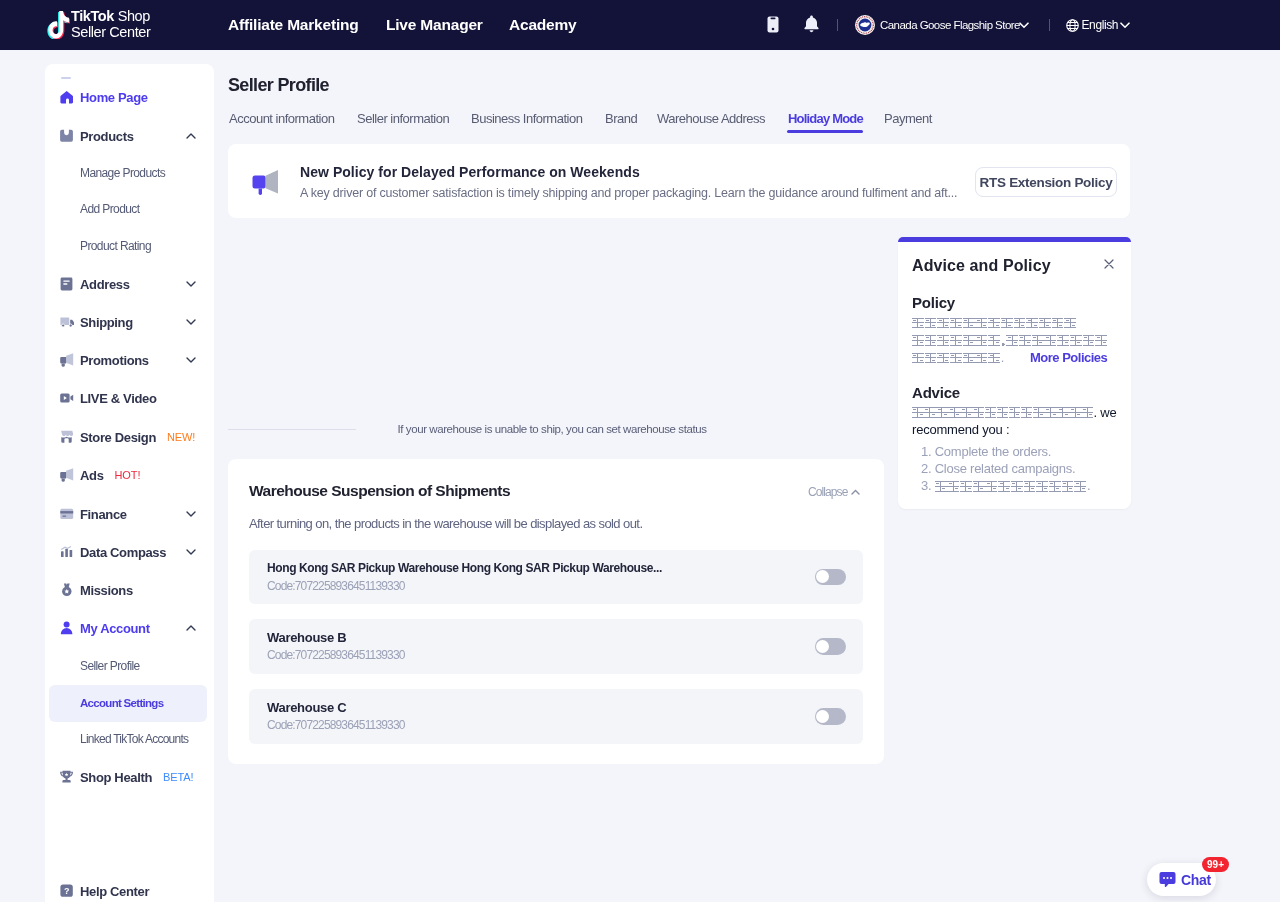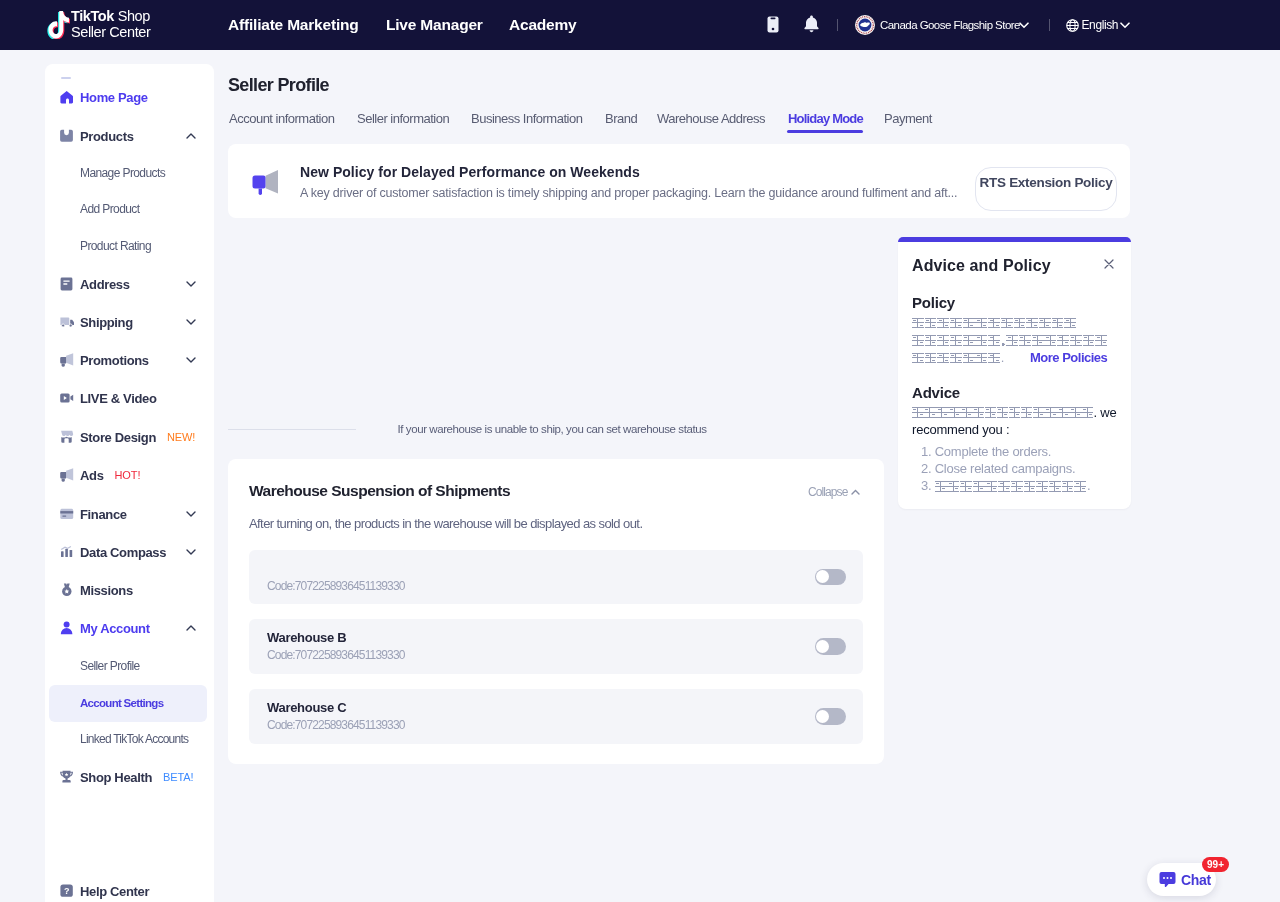--- a/index.html
+++ b/index.html
@@ -229,36 +229,37 @@
 <div class="abs" style="left:787px;top:130px;width:76px;height:3px;border-radius:1.5px;background:#4b3ce0"></div>
 
 <div class="card" style="left:228px;top:144px;width:902px;height:73.5px">
   <svg class="abs" style="left:23.5px;top:26px" width="26" height="25" viewBox="0 0 26 25">
     <polygon points="13.5,5.7 26,0 26,23.5 13.5,18.3" fill="#b0b3c0"></polygon>
     <path fill="#5443ee" d="M3 5.5 h8.5 a2 2 0 0 1 2 2 v9 a2 2 0 0 1 -2 2 h-8.5 a2.5 2.5 0 0 1 -2.5 -2.5 v-8 a2.5 2.5 0 0 1 2.5 -2.5 z"></path>
     <path fill="#5443ee" d="M6.6 18.5 h3.4 v4.8 a1.7 1.7 0 0 1 -3.4 0 z"></path>
   </svg>
   <div class="abs" style="left:72px;top:41.5px;font-size:12.5px;color:#6a6e85;letter-spacing:-0.2px;white-space:nowrap">A key driver of customer satisfaction is timely shipping and proper packaging. Learn the guidance around fulfiment and aft...</div>
   <div class="abs" style="left:72px;top:20px;font-size:14px;font-weight:700;color:#23253a;letter-spacing:0.05px">New Policy for Delayed Performance on Weekends</div>
-  <div class="abs" style="left:747px;top:23px;width:142px;height:44px;border:1px solid #e2e5f0;border-radius:16px;line-height:30px;text-align:center;font-size:13.5px;font-weight:700;color:#40465e;letter-spacing:-0.3px;background:#fff">RTS Extension Policy</div>
+  <div class="abs" style="left:747px;top:23px;width:142px;height:30px;border:1px solid #e2e5f0;border-radius:8px;line-height:30px;text-align:center;font-size:13.5px;font-weight:700;color:#40465e;letter-spacing:-0.3px;background:#fff">RTS Extension Policy</div>
 </div>
 
 
 <div class="abs" style="left:228px;top:429px;width:128px;height:1px;background:#dcdfea"></div>
 <div class="abs" style="left:1002px;top:429px;width:128px;height:1px;background:#dcdfea"></div>
 <div class="abs" style="left:552px;top:423px;transform:translateX(-50%);font-size:11.5px;color:#595e78;letter-spacing:-0.42px;white-space:nowrap">If your warehouse is unable to ship, you can set warehouse status</div>
 
 <div class="card" style="left:228px;top:458.5px;width:655.5px;height:305px">
   <div class="ctitle" style="top:23px">Warehouse Suspension of Shipments</div>
   <div class="abs" style="left:580px;top:26.5px;font-size:12px;color:#9aa1b5;letter-spacing:-0.9px">Collapse</div>
   <svg class="abs" style="left:623px;top:30.5px" width="9" height="6" viewBox="0 0 9 6">
         <path d="M1 5 4.5 1.5 8 5" stroke="#8a90a6" stroke-width="1.4" fill="none" stroke-linecap="round"></path>
       </svg>
   <div class="csub" style="top:57.5px;letter-spacing:-0.58px">After turning on, the products in the warehouse will be displayed as sold out.</div>
   <div class="rowbox" style="top:91px;height:54.5px">
+    <div class="rt" style="font-size:12px;letter-spacing:-0.4px">Hong Kong SAR Pickup Warehouse Hong Kong SAR Pickup Warehouse...</div>
     <div class="code">Code:7072258936451139330</div>
     <div class="toggle"></div>
   </div>
   <div class="rowbox" style="top:160.8px;height:54.5px">
     <div class="rt">Warehouse B</div>
     <div class="code">Code:7072258936451139330</div>
     <div class="toggle"></div>
   </div>
   <div class="rowbox" style="top:230.7px;height:54.5px">
     <div class="rt">Warehouse C</div>

